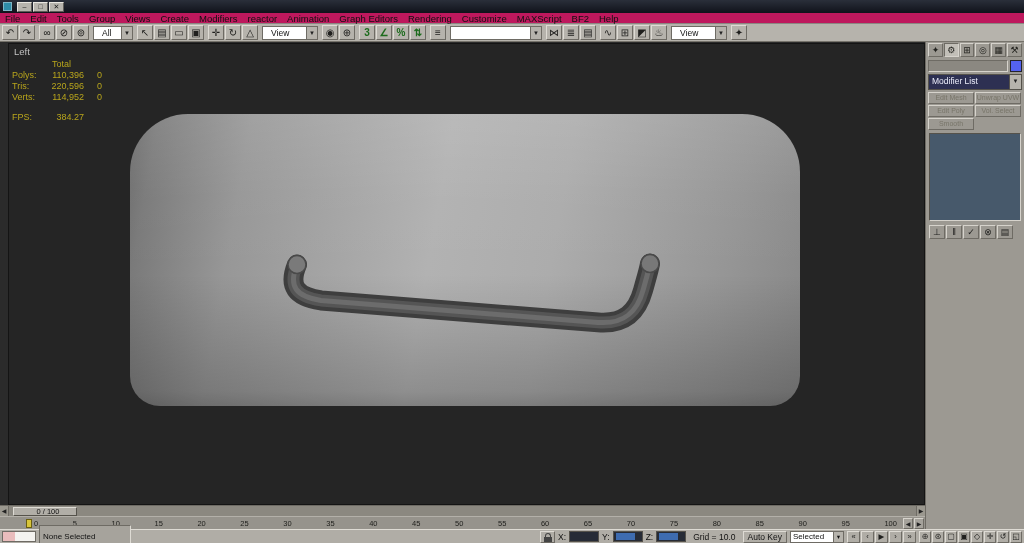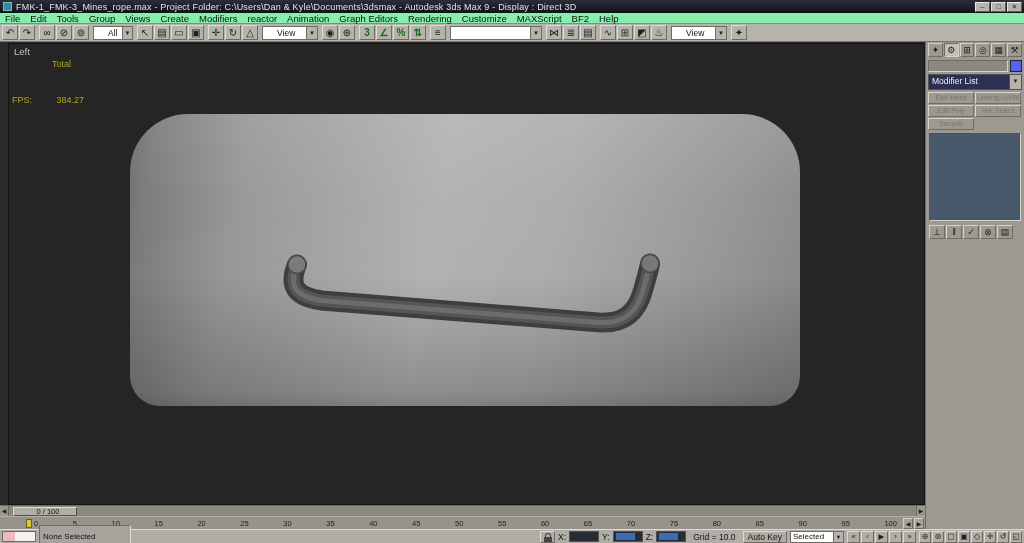--- a/index.html
+++ b/index.html
@@ -12,48 +12,48 @@
   
   .titlebar { position:absolute; top:0; left:0; right:0; height:13px;
     background:linear-gradient(#2a2f3a,#10121a); color:#e4e4e4;
     display:flex; align-items:center; font-size:9px; padding:0 2px; }
   .app-icon { width:9px; height:9px; background:#2f8da8; border:1px solid #7fb6c6; margin:0 4px 0 1px; flex:0 0 auto; }
   .title-text { flex:1; white-space:nowrap; overflow:hidden; letter-spacing:.2px; }
   .win-btn { width:15px; height:10px; background:#b7b4ad; border:1px solid;
     border-color:#e8e6e0 #5f5d58 #5f5d58 #e8e6e0; font-size:7px; line-height:8px;
     text-align:center; color:#222; margin-left:1px; flex:0 0 auto; }
   
-  .menubar { position:absolute; top:13px; left:0; right:0; height:11px; background:#86efac;
+  .menubar { position:absolute; top:13px; left:0; right:0; height:11px; background:#be185d;
     display:flex; align-items:center; font-size:9.5px; color:#101010; border-bottom:1px solid #8a8781; }
   .menu-item { padding:0 5px; line-height:11px; white-space:nowrap; }
   
   .toolbar { position:absolute; top:24px; left:0; right:0; height:18px; background:#b6b3ac;
     display:flex; align-items:center; padding:0 2px; border-bottom:1px solid #76736b; }
   .tb-group { display:flex; gap:1px; margin-right:4px; }
   .tb-btn { width:16px; height:15px; background:#b6b3ac; border:1px solid;
     border-color:#dedbd4 #6e6b64 #6e6b64 #dedbd4; font-size:10px; line-height:13px;
     text-align:center; color:#20201e; overflow:hidden; flex:0 0 auto; }
   .tb-btn.green { color:#1d6b1d; font-weight:bold; }
   .combo { height:14px; background:#ffffff; border:1px solid #6e6b64; display:flex;
     align-items:center; font-size:8.5px; color:#111; margin-right:4px; flex:0 0 auto; }
-  .combo .val { flex:1; padding:0 14px; white-space:nowrap; overflow:hidden; }
+  .combo .val { flex:1; padding:0 8px; white-space:nowrap; overflow:hidden; }
   .combo .arrow { width:11px; height:100%; background:#b6b3ac; border-left:1px solid #6e6b64;
     font-size:6px; text-align:center; line-height:12px; color:#222; }
   .combo.w-filter { width:40px; } .combo.w-coord { width:56px; }
   .combo.w-sets { width:92px; } .combo.w-render { width:56px; }
   
   .main { position:absolute; top:42px; left:0; right:99px; bottom:38px; background:#2b2b2b;border-radius:7px; }
   .viewport { position:absolute; top:1px; left:8px; right:0; bottom:0; background:#252525; border:1px solid #141414; }
   .vp-label { position:absolute; top:2px; left:5px; font-size:9.5px; color:#c2c2c2; z-index:5; }
   .stats { position:absolute; top:15px; left:3px; font-size:9px; color:#b8a51c; line-height:11px; z-index:5; }
   .stats-header { margin-left:40px; }
   .srow .slabel { display:inline-block; width:28px; }
   .srow .sval { display:inline-block; width:44px; text-align:right; }
   .srow .sextra { display:inline-block; width:18px; text-align:right; }
-  .srow.fps { margin-top:25px; }
+  .srow.fps { margin-top:9px; }
   .model-wrap { position:absolute; inset:0; }
   .model-body { position:absolute; left:121px; top:70px; width:670px; height:292px;
     border-radius:58px 58px 30px 30px;
     background:
       linear-gradient(180deg, rgba(255,255,255,0.10) 0%, rgba(255,255,255,0.02) 28%, rgba(0,0,0,0) 55%, rgba(0,0,0,0.20) 95%, rgba(0,0,0,0.28) 100%),
       linear-gradient(100deg, #696969 0%, #7a7a7a 4%, #979797 17%, #b2b2b2 45%, #acacac 62%, #959595 87%, #878787 100%);
   }
   .handle-svg { position:absolute; left:0; top:0; width:100%; height:100%; }
   
   .command-panel { position:absolute; top:42px; right:0; width:99px; bottom:14px;
@@ -130,21 +130,20 @@
   .pb-btn { width:13px; height:12px; font-size:7.5px; line-height:10px; text-align:center;
     background:#b0ada6; border:1px solid; border-color:#dedbd4 #6e6b64 #6e6b64 #dedbd4; color:#20201e; }
   .nav-btn { width:12px; height:12px; font-size:8px; line-height:10px; text-align:center;
     background:#b0ada6; border:1px solid; border-color:#dedbd4 #6e6b64 #6e6b64 #dedbd4; color:#20201e; }
 </style>
 </head>
 <body>
 
 <div class="titlebar">
   <div class="app-icon"></div>
-  <div class="title-text">FMK-1_FMK-3_Mines_rope.max - Project Folder: C:\Users\Dan &amp; Kyle\Documents\3dsmax - Autodesk 3ds Max 9 - Display : Direct 3D</div>
   <div class="win-btn">–</div>
   <div class="win-btn">□</div>
   <div class="win-btn">✕</div>
 </div>
 
 <div class="menubar">
 
 <div class="menu-item">File</div>
     <div class="menu-item">Edit</div>
     <div class="menu-item">Tools</div>
@@ -237,20 +236,34 @@
   <div class="tb-btn"><span>✦</span></div>
     </div>
 </div>
 
 <div class="main">
   <div class="viewport">
     <div class="vp-label">Left</div>
 
     <div class="stats">
       <div class="stats-header">Total</div>
+      <div>
+
+          <div class="srow">
+            <span class="slabel">Polys:</span><span class="sval">110,396</span><span class="sextra">0</span>
+          </div>
+
+          <div class="srow">
+            <span class="slabel">Tris:</span><span class="sval">220,596</span><span class="sextra">0</span>
+          </div>
+
+          <div class="srow">
+            <span class="slabel">Verts:</span><span class="sval">114,952</span><span class="sextra">0</span>
+          </div>
+        </div>
       <div class="srow fps">
         <span class="slabel">FPS:</span><span class="sval">384.27</span>
       </div>
     </div>
 
     <div class="model-wrap">
       <div class="model-body"></div>
       <svg class="handle-svg" viewBox="0 0 915 461" preserveAspectRatio="none">
         <path d="M 288 221 C 279 243, 287 253, 312 257 L 589 279 C 615 281, 628 269, 634 247 C 637 236, 640 226, 641 220" fill="none" stroke="#3e3e3e" stroke-width="20" stroke-linecap="round" stroke-linejoin="round"></path>
         <path d="M 288 221 C 279 243, 287 253, 312 257 L 589 279 C 615 281, 628 269, 634 247 C 637 236, 640 226, 641 220" fill="none" stroke="#555555" stroke-width="12" stroke-linecap="round" stroke-linejoin="round"></path>

